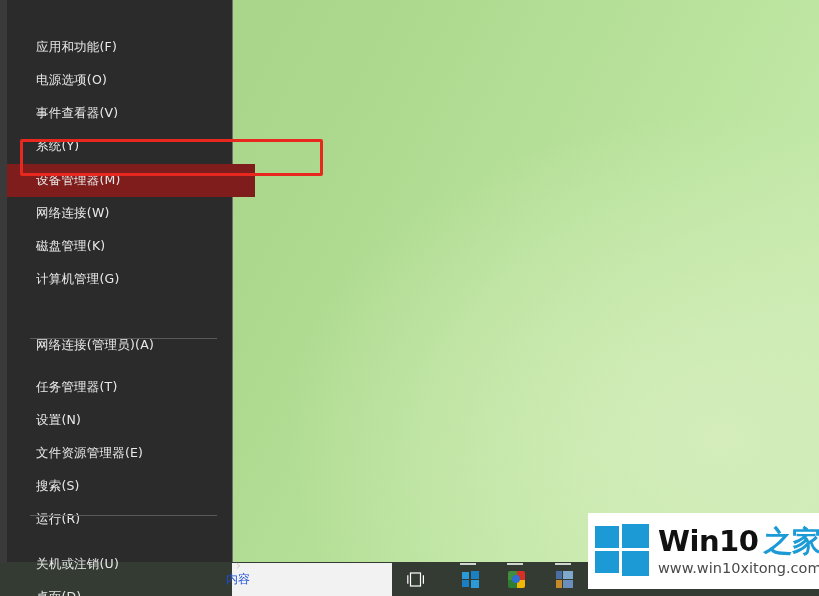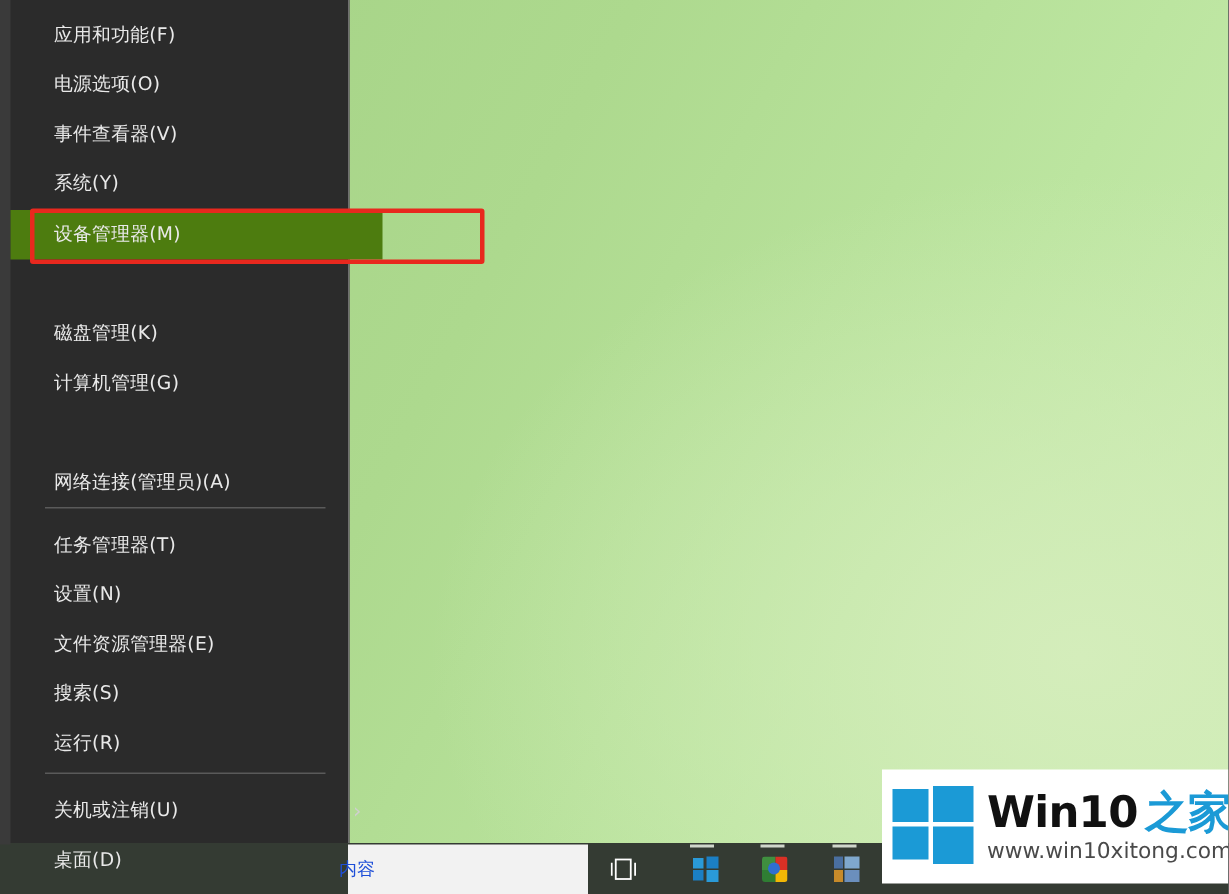--- a/index.html
+++ b/index.html
@@ -88,23 +88,24 @@
     background: #3a3a3a;
   }
   .menu-item {
     position: absolute; left: 7px;
     width: 248px; height: 33px;
     display: flex; align-items: center;
     color: #e9e9e9;
     font-size: 12.5px;
     font-family: "DejaVu Sans", sans-serif;
     white-space: nowrap;
+    margin-top: 24px;
   }
   .menu-item .mi-label { margin-left: 29px; letter-spacing: .2px; }
-  .menu-item.hovered { background: #4d7c0f; }
+  .menu-item.hovered { background: #7f1d1d; }
   .mi-chevron {
     position: absolute; right: 14px; top: 50%;
     transform: translateY(-50%);
     font-size: 14px; color: #cfcfcf;
     font-family: "DejaVu Sans", sans-serif;
   }
   .menu-sep {
     position: absolute; left: 30px; width: 187px;
     height: 1px; background: #5a5a5a;
   }
@@ -209,20 +210,23 @@
         <span class="mi-label">电源选项(O)</span>
       </div>
     <div class="menu-item" style="top:74px">
         <span class="mi-label">事件查看器(V)</span>
       </div>
     <div class="menu-item" style="top:107px">
         <span class="mi-label">系统(Y)</span>
       </div>
     <div class="menu-item hovered" style="top:141px">
         <span class="mi-label">设备管理器(M)</span>
+      </div>
+    <div class="menu-item" style="top:174px">
+        <span class="mi-label">网络连接(W)</span>
       </div>
     <div class="menu-item" style="top:207px">
         <span class="mi-label">磁盘管理(K)</span>
       </div>
     <div class="menu-item" style="top:240px">
         <span class="mi-label">计算机管理(G)</span>
       </div>
     <div class="menu-item" style="top:306px">
         <span class="mi-label">网络连接(管理员)(A)</span>
       </div>

